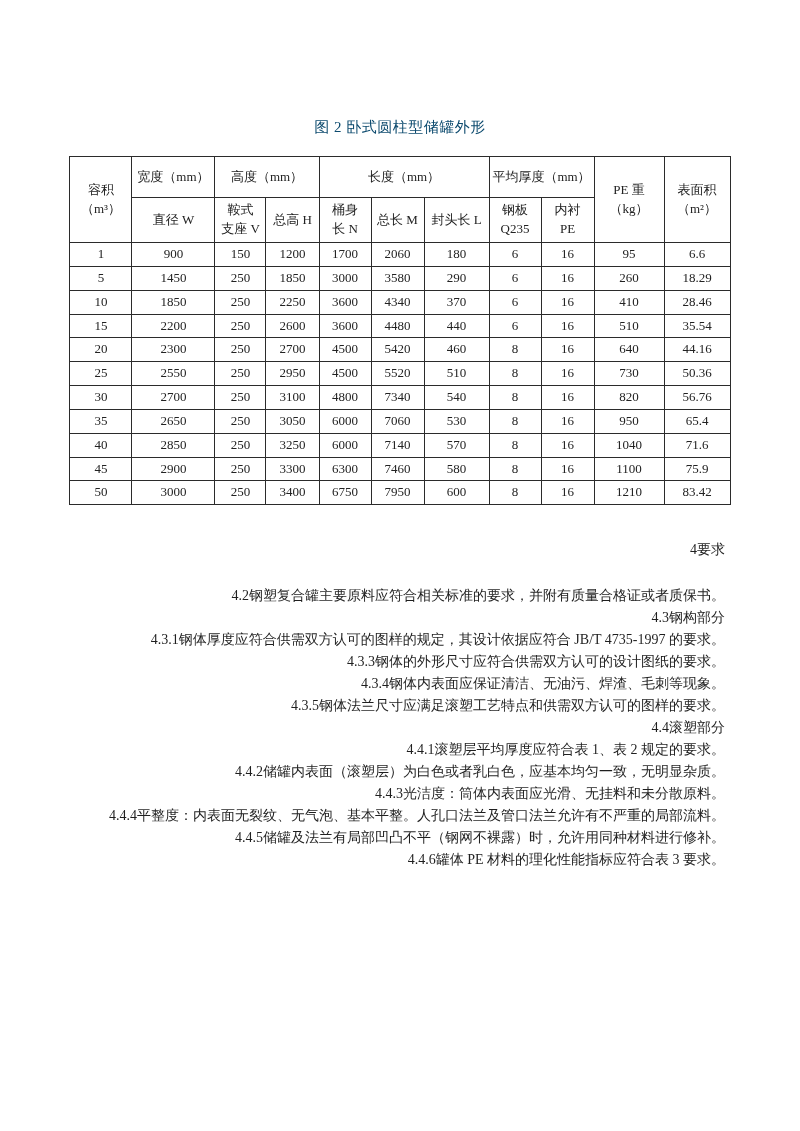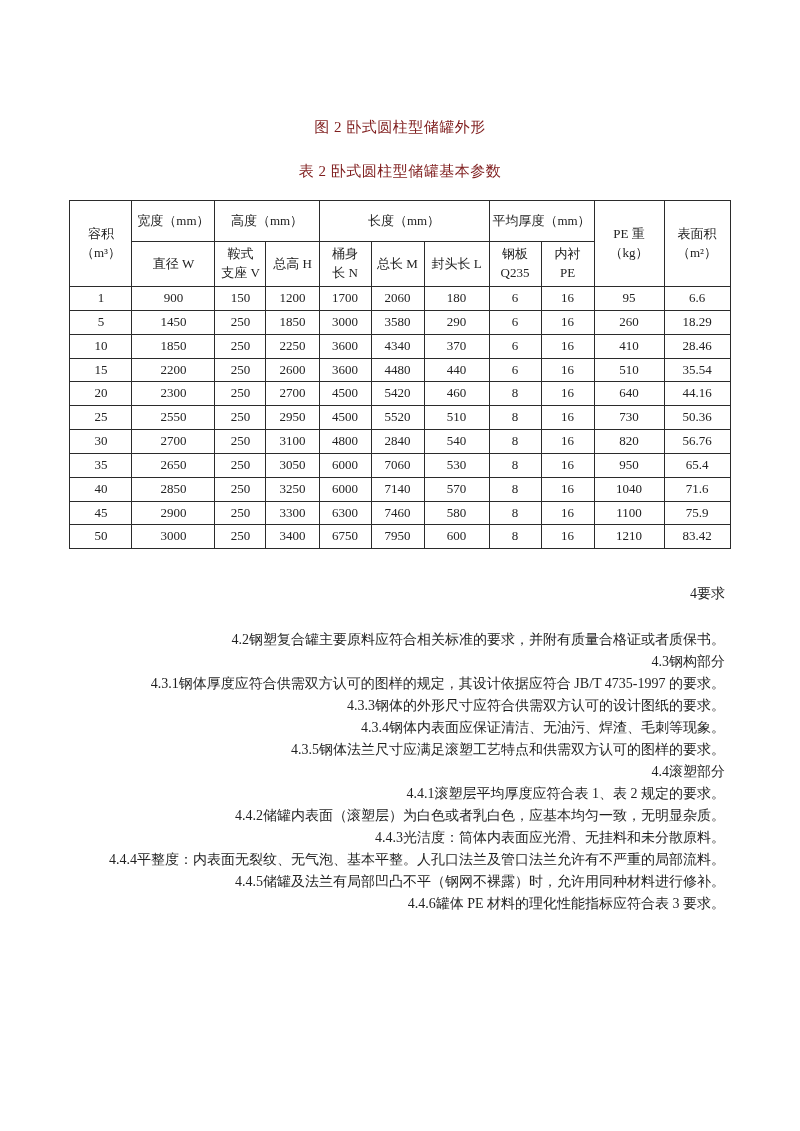--- a/index.html
+++ b/index.html
@@ -9,21 +9,21 @@
     margin: 0 auto;
     background: #ffffff;
     position: relative;
     font-family: "Liberation Serif", "DejaVu Serif", serif;
     color: #1f1f1f;
     overflow: hidden;
   }
   .caption {
     text-align: center;
     font-size: 15px;
-    color: #7f1d1d;
+    color: #0c4a6e;
     letter-spacing: 0.5px;
   }
   .caption-figure { padding-top: 118px; }
   .caption-table  { margin-top: 25px; }
 
   table.params {
     width: 660px;
     margin: 19px auto 0 auto;
     border-collapse: collapse;
     table-layout: fixed;
@@ -57,21 +57,20 @@
     min-width: 38px;
   }
 </style>
 </head>
 <body>
 
 <div class="page">
 
   <div class="caption caption-figure">图 2 卧式圆柱型储罐外形</div>
 
-  <div class="caption caption-table">表 2 卧式圆柱型储罐基本参数</div>
 
   <table class="params">
     <colgroup>
       <col style="width:62px">
         <col style="width:83px">
         <col style="width:51px">
       <col style="width:53px">
         <col style="width:52px">
         <col style="width:53px">
       <col style="width:65px">
@@ -186,21 +185,21 @@
           <td>16</td>
           <td>730</td>
           <td>50.36</td>
         </tr>
         <tr>
           <td>30</td>
           <td>2700</td>
           <td>250</td>
           <td>3100</td>
           <td>4800</td>
-          <td>2840</td>
+          <td>7340</td>
           <td>540</td>
           <td>8</td>
           <td>16</td>
           <td>820</td>
           <td>56.76</td>
         </tr>
         <tr>
           <td>35</td>
           <td>2650</td>
           <td>250</td>

